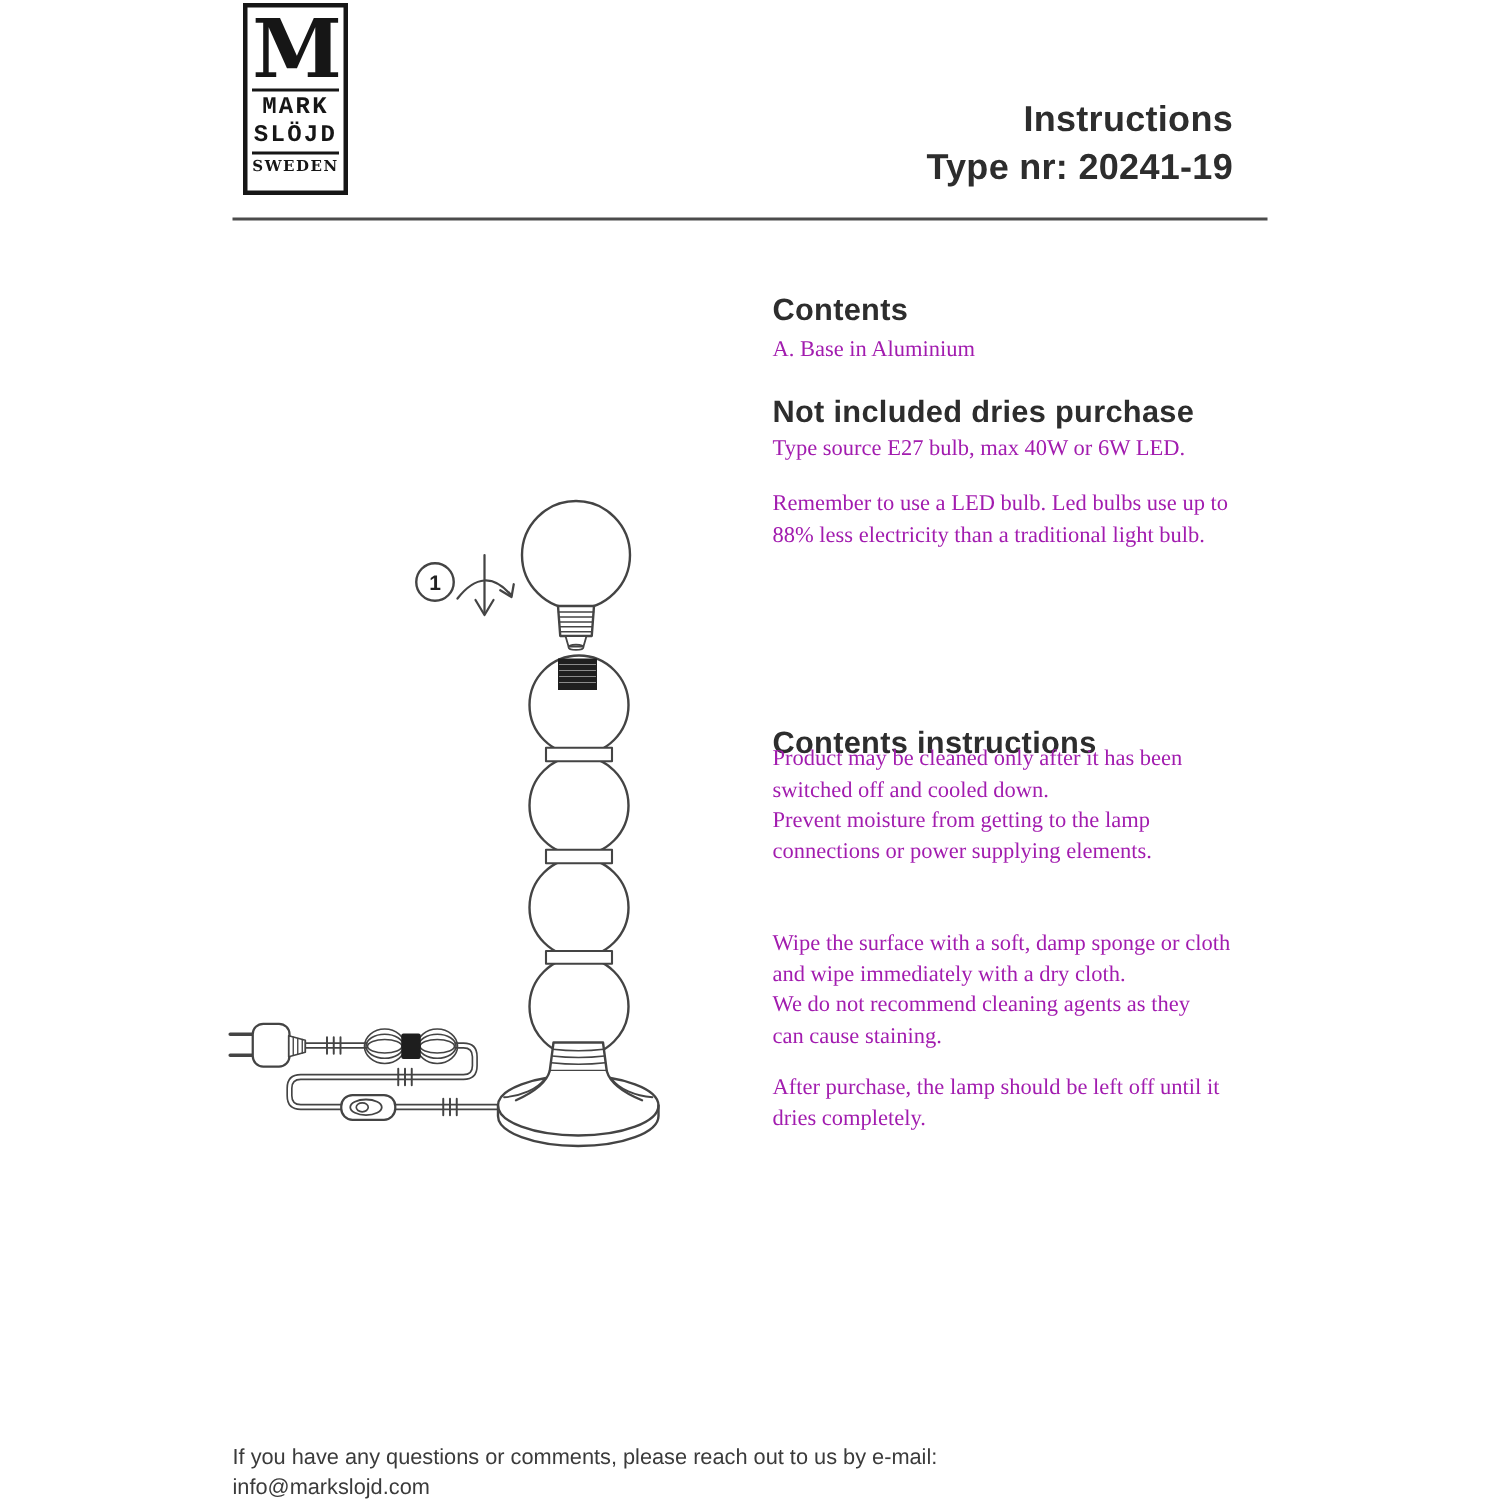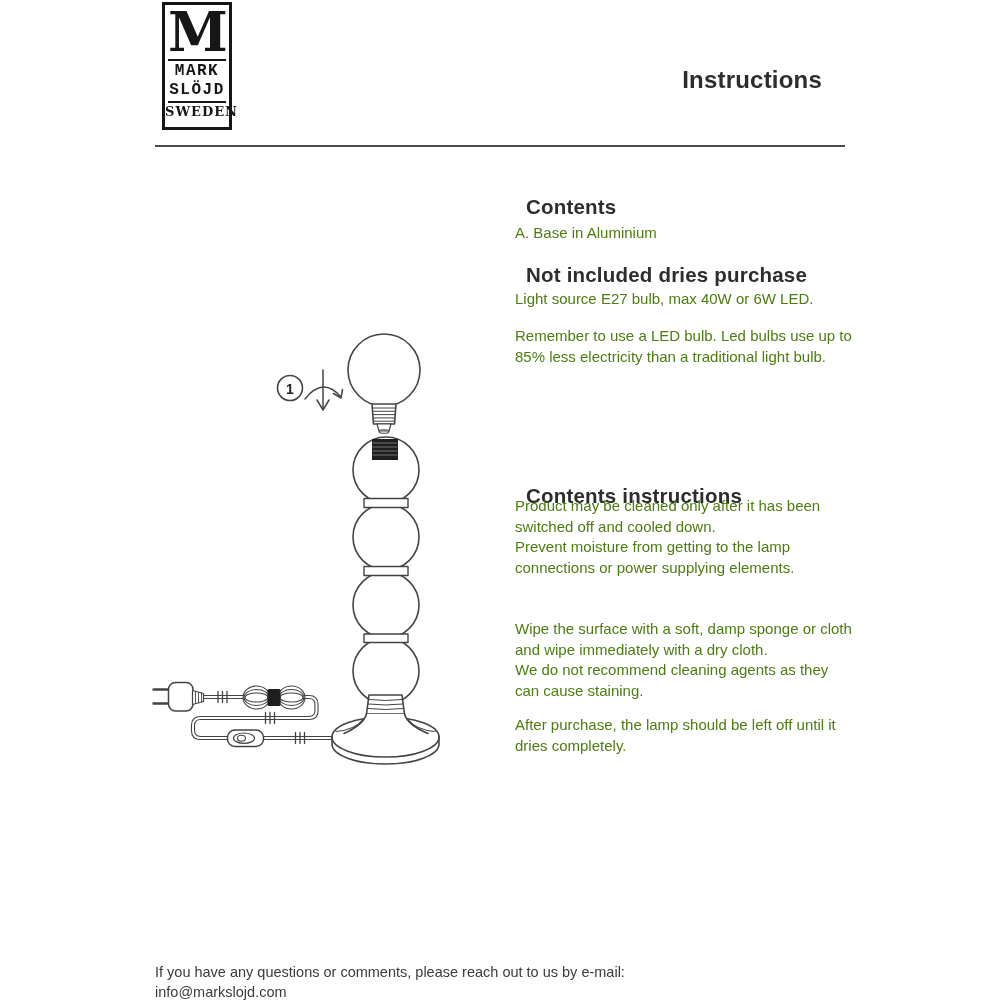--- a/index.html
+++ b/index.html
@@ -10,31 +10,31 @@
   .abs{position:absolute;}
   
   .logo-box{
     left:162px;top:2px;width:64px;height:121px;border:3px solid #161616;
     background:#fff;text-align:center;font-family:"DejaVu Serif",serif;
     color:#161616;padding-top:1px;
   }
   .logo-m{font-size:54px;font-weight:bold;line-height:52px;letter-spacing:-2px;}
   .logo-rule{height:2px;background:#161616;margin:1px 3px;}
   .logo-word{font-weight:bold;font-size:16px;line-height:19px;letter-spacing:1.5px;font-family:Liberation Mono, monospace;}
-  .logo-word-sm{font-weight:bold;font-size:13px;line-height:16px;letter-spacing:1px;}
+  .logo-word-sm{font-weight:bold;font-size:10px;line-height:16px;letter-spacing:1px;}
   
   .header-text{
     right:178px;top:64px;text-align:right;font-size:24px;line-height:32px;
     font-weight:600;color:#2d2d2d;letter-spacing:0.2px;margin-left:42px;
   }
   .rule{left:155px;top:145px;width:690px;height:2px;background:#4c4c4c;}
   
   .col{left:515px;width:340px;}
-  .h{font-size:20.5px;font-weight:600;color:#2d2d2d;letter-spacing:0.2px;margin-left:11px;}
-  .b{font-size:15px;color:#4d7c0f;line-height:20.5px;}
+  .h{font-size:20.5px;font-weight:600;color:#2d2d2d;letter-spacing:0.2px;}
+  .b{font-size:15px;color:#a21caf;line-height:20.5px;font-family:Liberation Serif, serif;}
   .pre{white-space:pre-line;}
   
   .footer{left:155px;top:963px;font-size:14.5px;line-height:19.5px;color:#3b3b3b;}
   
   .fig{left:150px;top:320px;}
   .fig text{font-family:"Liberation Sans",sans-serif;}
 </style>
 </head>
 <body>
 
@@ -42,30 +42,31 @@
   <div class="logo-m">M</div>
   <div class="logo-rule"></div>
   <div class="logo-word">MARK</div>
   <div class="logo-word">SLÖJD</div>
   <div class="logo-rule"></div>
   <div class="logo-word-sm">SWEDEN</div>
 </div>
 
 <div class="abs header-text">
   <div>Instructions</div>
+  <div>Type nr: 20241-19</div>
 </div>
 <div class="abs rule"></div>
 
 <div class="abs col h" style="top:195px">Contents</div>
 <div class="abs col b" style="top:223px">A. Base in Aluminium</div>
 
 <div class="abs col h" style="top:263px">Not included dries purchase</div>
-<div class="abs col b" style="top:289px">Light source E27 bulb, max 40W or 6W LED.</div>
+<div class="abs col b" style="top:289px">Type source E27 bulb, max 40W or 6W LED.</div>
 <div class="abs col b pre" style="top:326px">Remember to use a LED bulb. Led bulbs use up to
-85% less electricity than a traditional light bulb.</div>
+88% less electricity than a traditional light bulb.</div>
 
 <div class="abs col h" style="top:484px">Contents instructions</div>
 <div class="abs col b pre" style="top:496px">Product may be cleaned only after it has been
 switched off and cooled down.
 Prevent moisture from getting to the lamp
 connections or power supplying elements.</div>
 <div class="abs col b pre" style="top:619px">Wipe the surface with a soft, damp sponge or cloth
 and wipe immediately with a dry cloth.
 We do not recommend cleaning agents as they
 can cause staining.</div>

